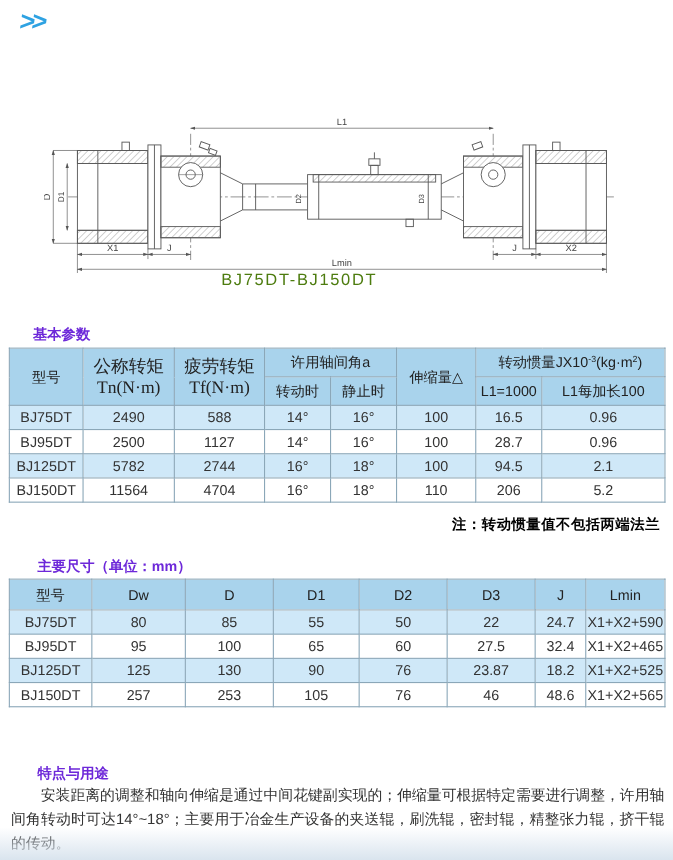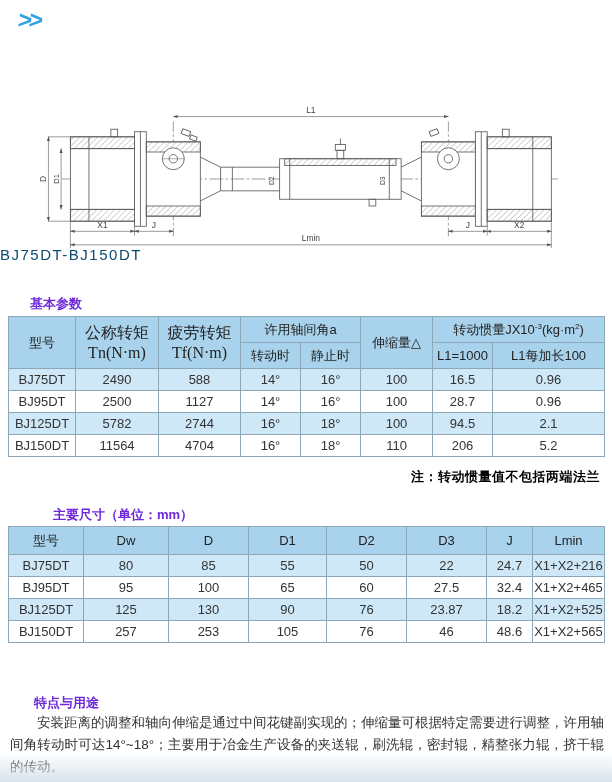--- a/index.html
+++ b/index.html
@@ -12,26 +12,26 @@
     position:absolute; top:6px; left:10px;
     font-size:23px; font-weight:bold; color:#1587c8; letter-spacing:1px;
     display:flex; align-items:center;
   }
   .page-title .arrows {
     color:#2ea2e2; margin-left:8px; letter-spacing:-3px;
     transform:skewX(-8deg); font-size:24px;
   }
   .drawing-wrap { position:absolute; top:68px; left:40px; width:540px; height:150px;margin-top:36px; }
   .drawing-caption {
-    position:absolute; top:246px; left:0; width:544px; text-align:left;
-    font-size:15px; color:#0c4a6e; letter-spacing:1.5px;
+    position:absolute; top:246px; left:0; width:544px; text-align:center;
+    font-size:15px; color:#4d7c0f; letter-spacing:1.5px;
   }
   .sec-heading { position:absolute; font-size:13px; font-weight:bold; color:#6d28d9; }
   .h-basic { top:295px; left:30px; }
-  .h-dims  { top:506px; left:34px;margin-left:19px; }
+  .h-dims  { top:506px; left:34px; }
   .h-feat  { top:694px; left:34px; }
 
   table { border-collapse:collapse; table-layout:fixed; position:absolute; left:8px; width:596px; }
   th, td {
     border:1px solid #8ba7b8; text-align:center; vertical-align:middle;
     overflow:hidden; white-space:nowrap;
   }
   th { background:#a9d3ec; font-size:13px; font-weight:normal; color:#222; }
   td { font-size:13px; color:#333; }
   tbody tr:nth-child(odd)  td { background:#cfe8f8; }
@@ -285,21 +285,21 @@
   </thead>
   <tbody>
       <tr>
         <td>BJ75DT</td>
         <td>80</td>
         <td>85</td>
         <td>55</td>
         <td>50</td>
         <td>22</td>
         <td>24.7</td>
-        <td>X1+X2+216</td>
+        <td>X1+X2+590</td>
       </tr>
       <tr>
         <td>BJ95DT</td>
         <td>95</td>
         <td>100</td>
         <td>65</td>
         <td>60</td>
         <td>27.5</td>
         <td>32.4</td>
         <td>X1+X2+465</td>

